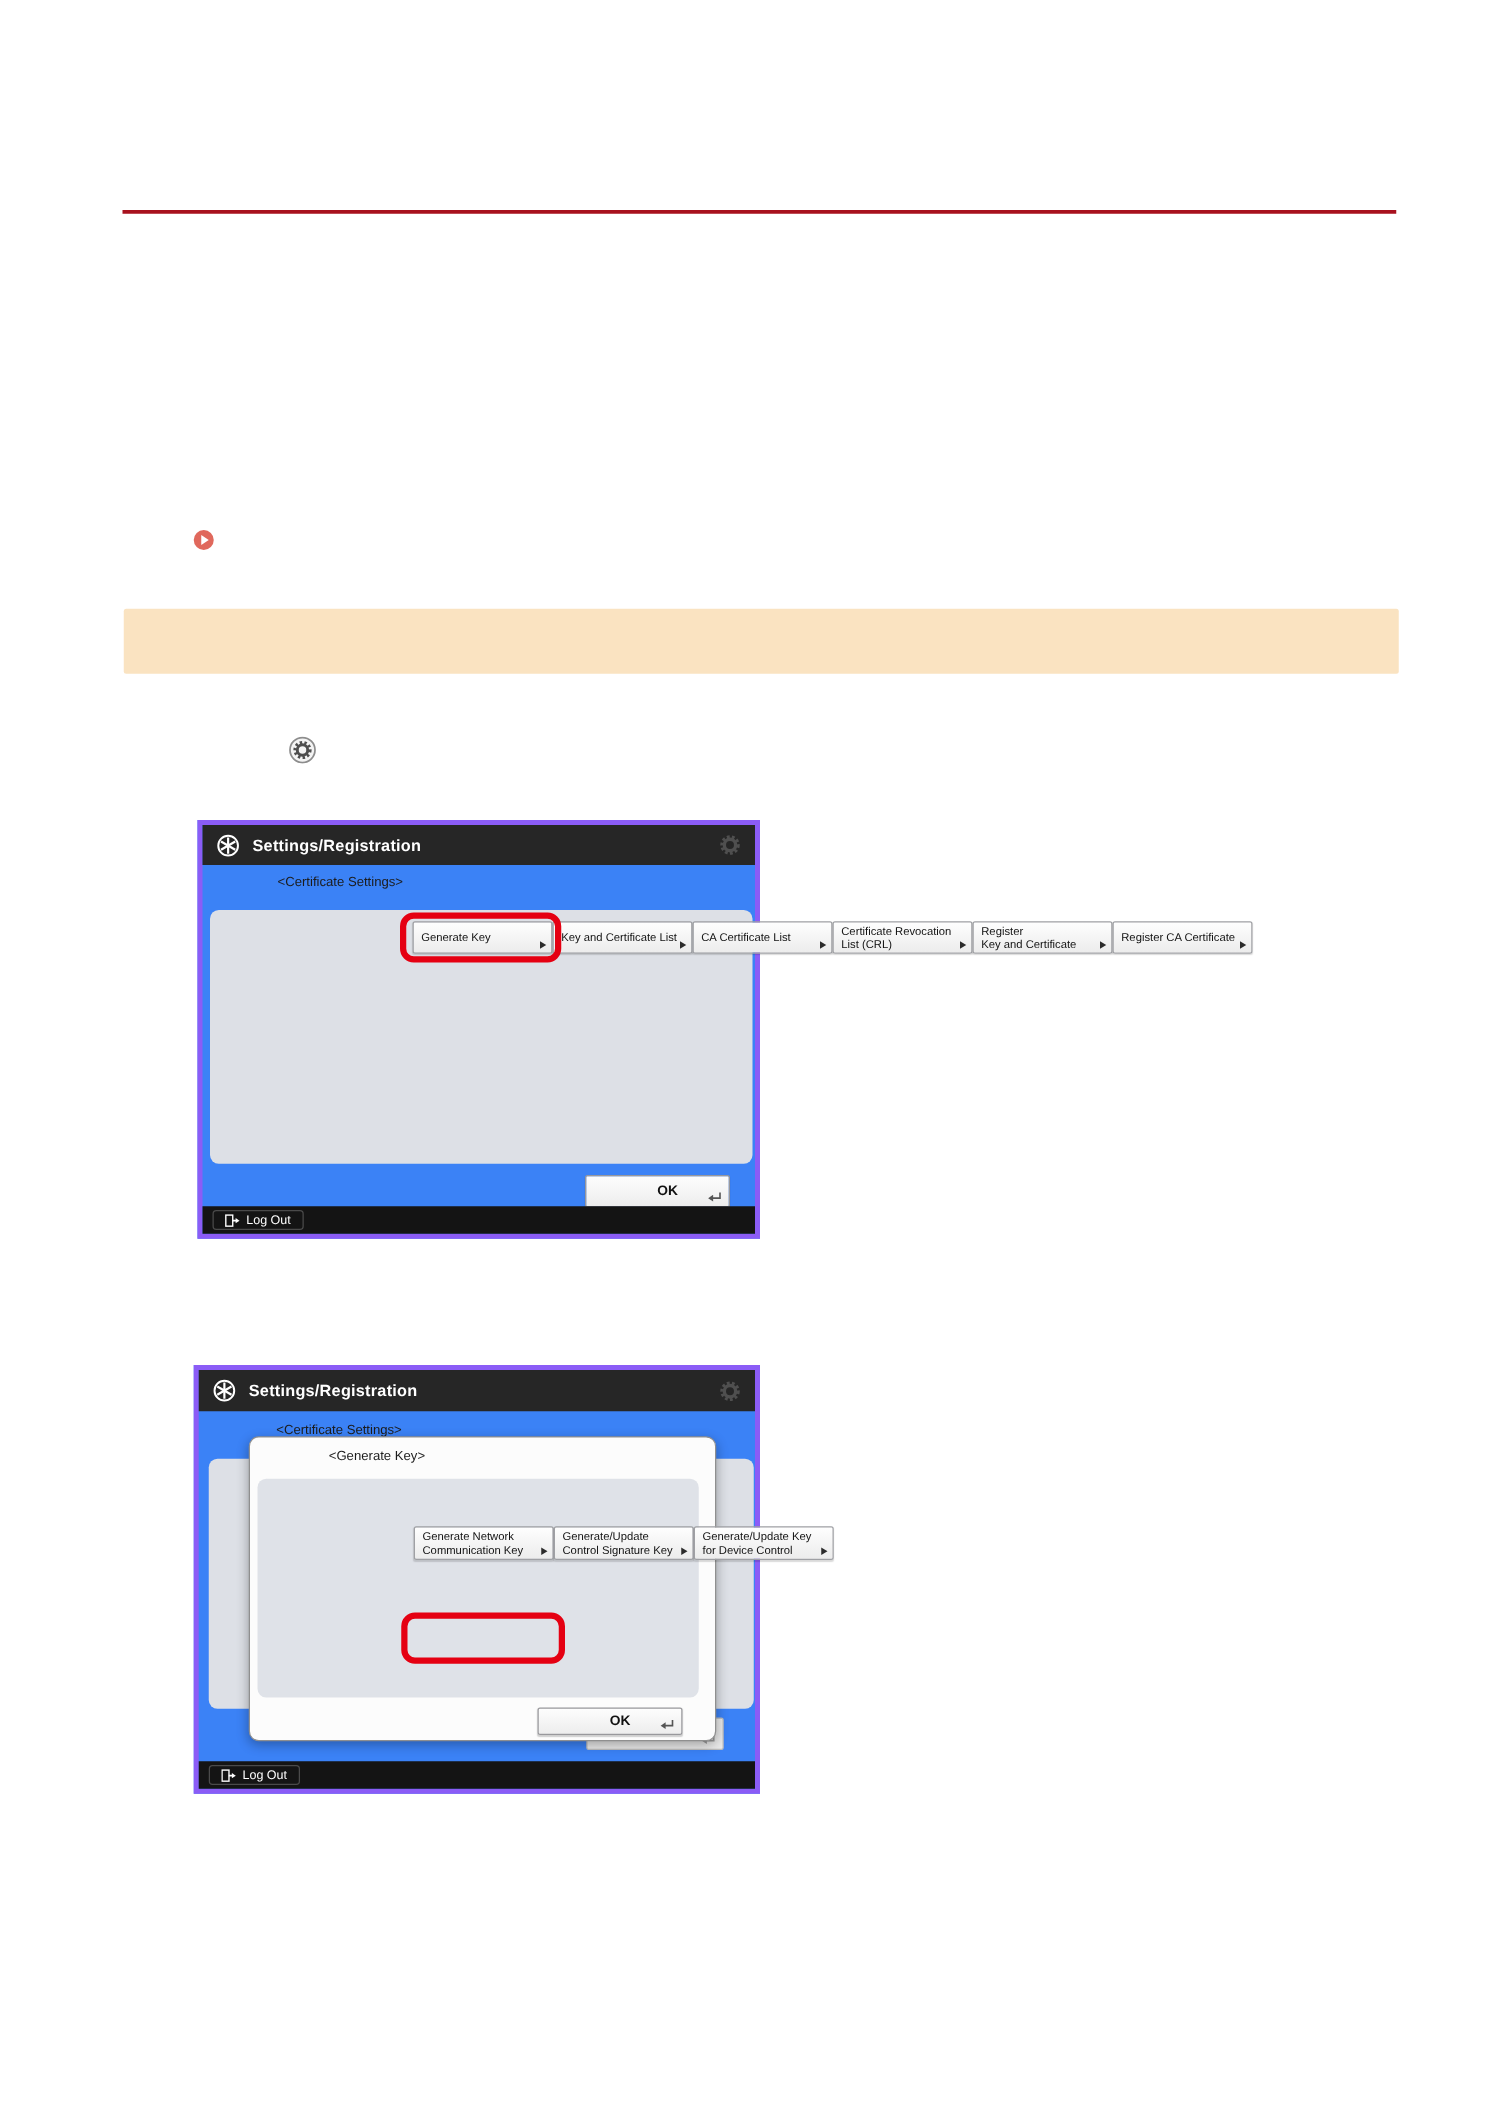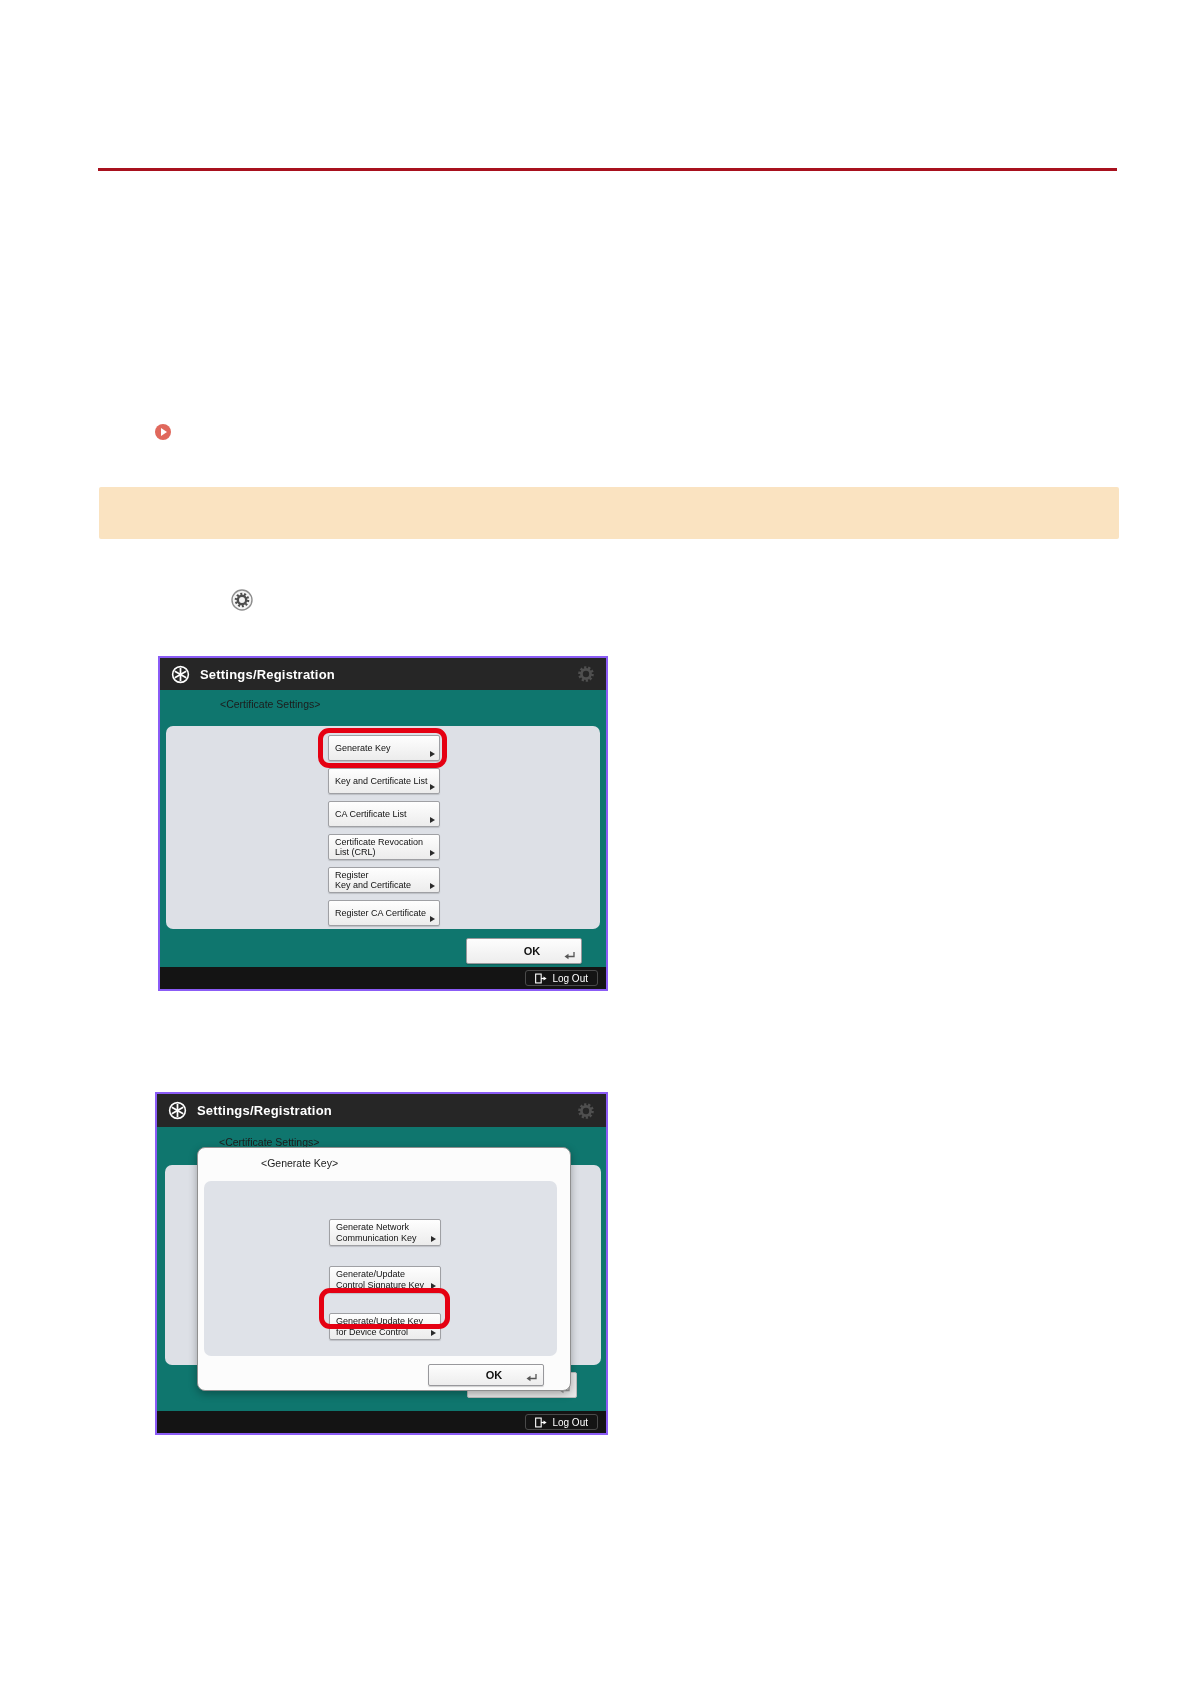--- a/index.html
+++ b/index.html
@@ -9,53 +9,53 @@
 
   
   .red-line{left:98px;top:168px;width:1019px;height:3px;background:#a8111e;}
   .banner{left:99px;top:487px;width:1020px;height:52px;background:#fae3c1;border-radius:2px;}
   .bullet{left:155px;top:424px;width:16px;height:16px;border-radius:50%;background:#e0685c;}
   .bullet .tri{position:absolute;left:6px;top:4px;width:0;height:0;
                border-left:6px solid #ffffff;border-top:4px solid transparent;border-bottom:4px solid transparent;}
   .inline-key{left:231px;top:589px;width:22px;height:22px;}
 
   
-  .shot{background:#0f766e;border:2px solid #8b5cf6;box-sizing:border-box;}
+  .shot{background:#3b82f6;border:4px solid #8b5cf6;box-sizing:border-box;}
   .shot1{left:158px;top:656px;width:450px;height:335px;}
   .shot2{left:155px;top:1092px;width:453px;height:343px;}
 
   .dev-header{left:0;top:0;right:0;height:32px;background:#262626;display:flex;align-items:center;
               padding:0 10px;gap:9px;box-sizing:border-box;}
   .dev-title{color:#ffffff;font-size:13px;font-weight:bold;letter-spacing:.2px;}
   .dev-gear{margin-left:auto;display:flex;}
 
   .crumb{font-size:10.5px;color:#1c1c1c;white-space:pre;margin-left:38px;}
   .panel{background:#dde0e6;border-radius:7px;}
 
-  .btncol{display:flex;flex-direction:column;}
+  .btncol{display:flex;flex-direction:row;}
   .mbtn{position:relative;width:112px;height:26px;box-sizing:border-box;
         background:linear-gradient(#fefefe,#ececec);border:1px solid #9fa0a4;border-radius:2px;
         color:#111;font-size:9px;line-height:10.5px;text-align:left;
         display:flex;flex-direction:column;justify-content:center;padding:2px 10px 2px 6px;
         box-shadow:0 1px 1px rgba(0,0,0,.15);}
   .mbtn .arrow{position:absolute;right:4px;bottom:3px;width:0;height:0;
                border-left:5px solid #2b2b2b;border-top:3.5px solid transparent;border-bottom:3.5px solid transparent;}
   .gap7 .mbtn{margin-bottom:7px;}
   .gap12 .mbtn{margin-bottom:20px;height:27px;}
 
   .ring{border:5px solid #e50012;border-radius:11px;box-sizing:border-box;pointer-events:none;}
 
   .okbtn{position:absolute;box-sizing:border-box;background:linear-gradient(#fdfdfd,#ededed);
          border:1px solid #98989c;border-radius:2px;color:#111;font-size:11px;font-weight:bold;
          display:flex;align-items:center;justify-content:center;box-shadow:0 1px 1px rgba(0,0,0,.18);padding-left:16px;}
   .okbtn .ret{position:absolute;right:5px;bottom:3px;display:flex;}
   .okbtn.dim{background:#e9e9e9;border-color:#bcbcbc;color:#a5a5a5;box-shadow:none;}
 
   .dev-footer{left:0;right:0;bottom:0;height:22px;background:#141414;display:flex;align-items:center;
-              justify-content:flex-end;padding:0 8px;box-sizing:border-box;}
+              justify-content:flex-start;padding:0 8px;box-sizing:border-box;}
   .logout{display:flex;align-items:center;gap:5px;border:1px solid #4a4a4a;border-radius:3px;
           padding:1px 9px;height:16px;box-sizing:border-box;}
   .logout span{color:#ffffff;font-size:10px;}
 
   .dialog{background:#fcfcfc;border:1px solid #8f8f8f;border-radius:8px;
           box-shadow:0 3px 9px rgba(0,0,0,.3);}
 </style>
 </head>
 <body>
 

